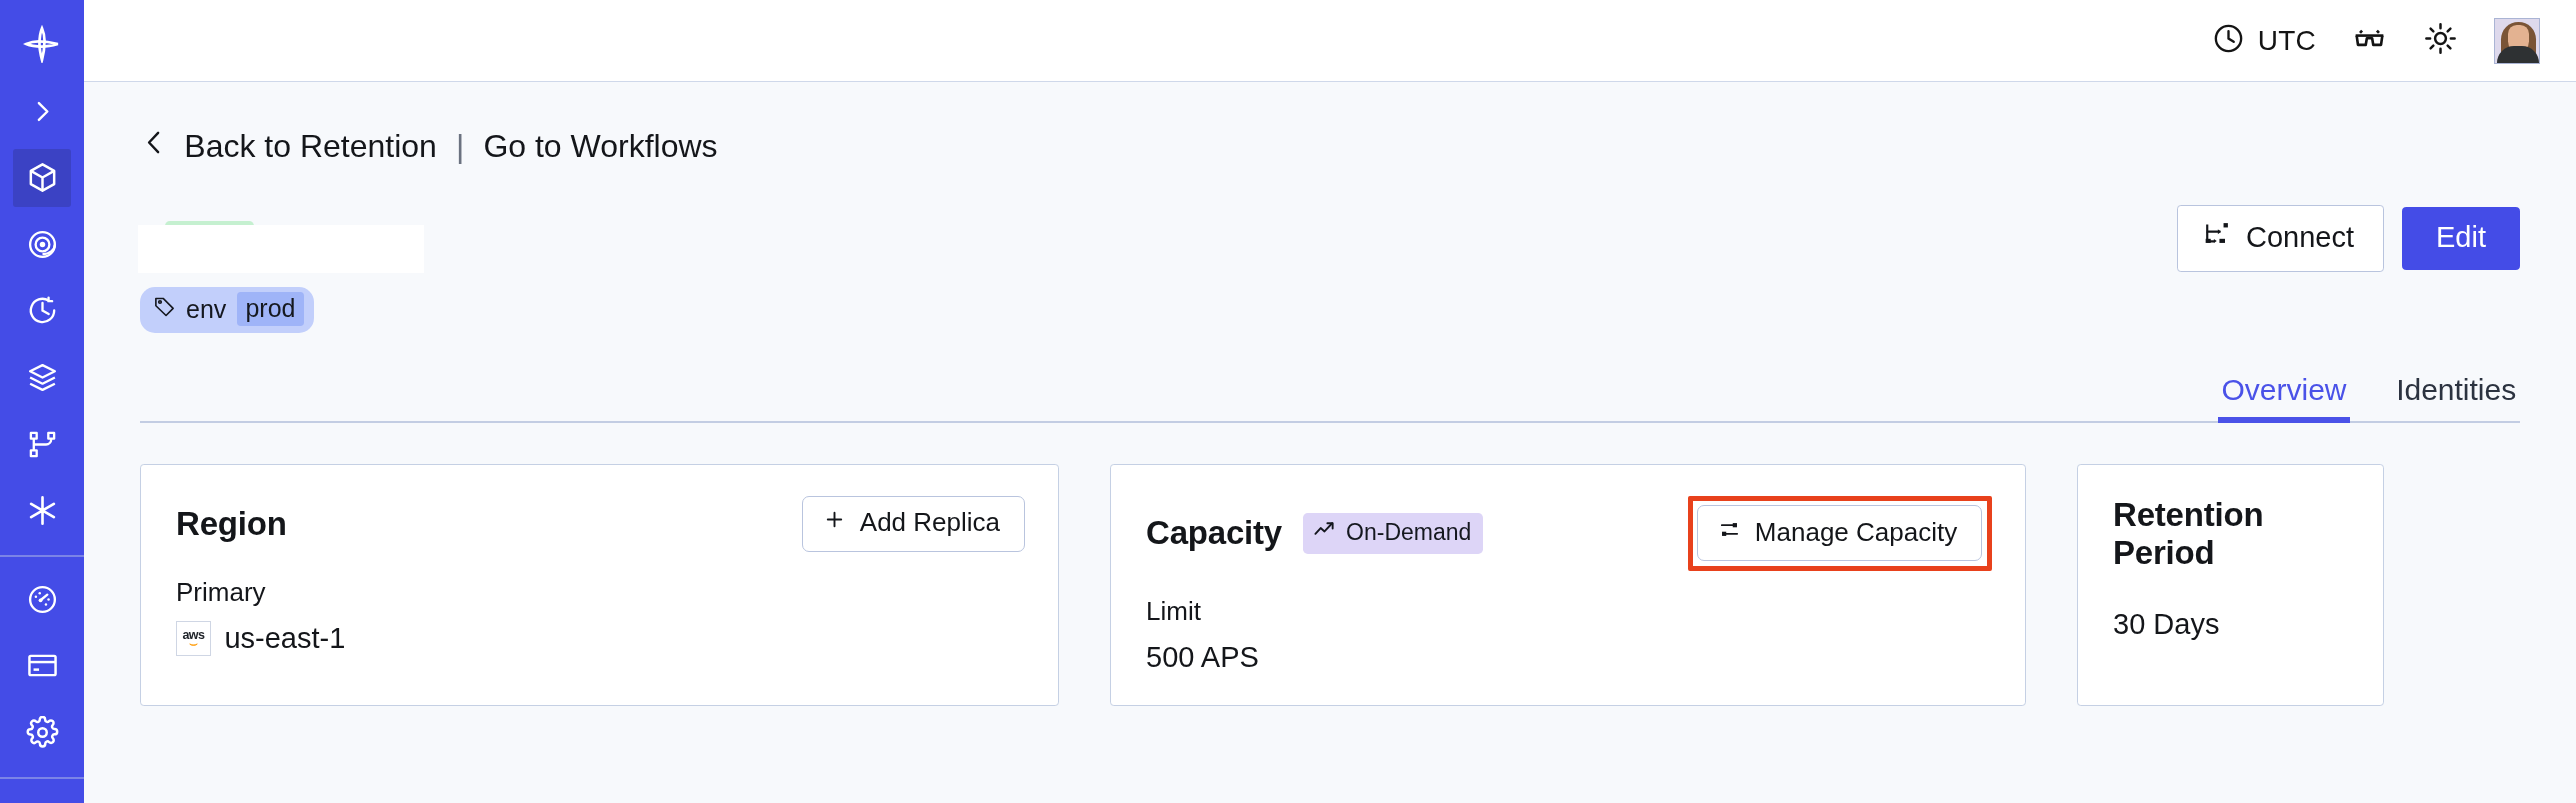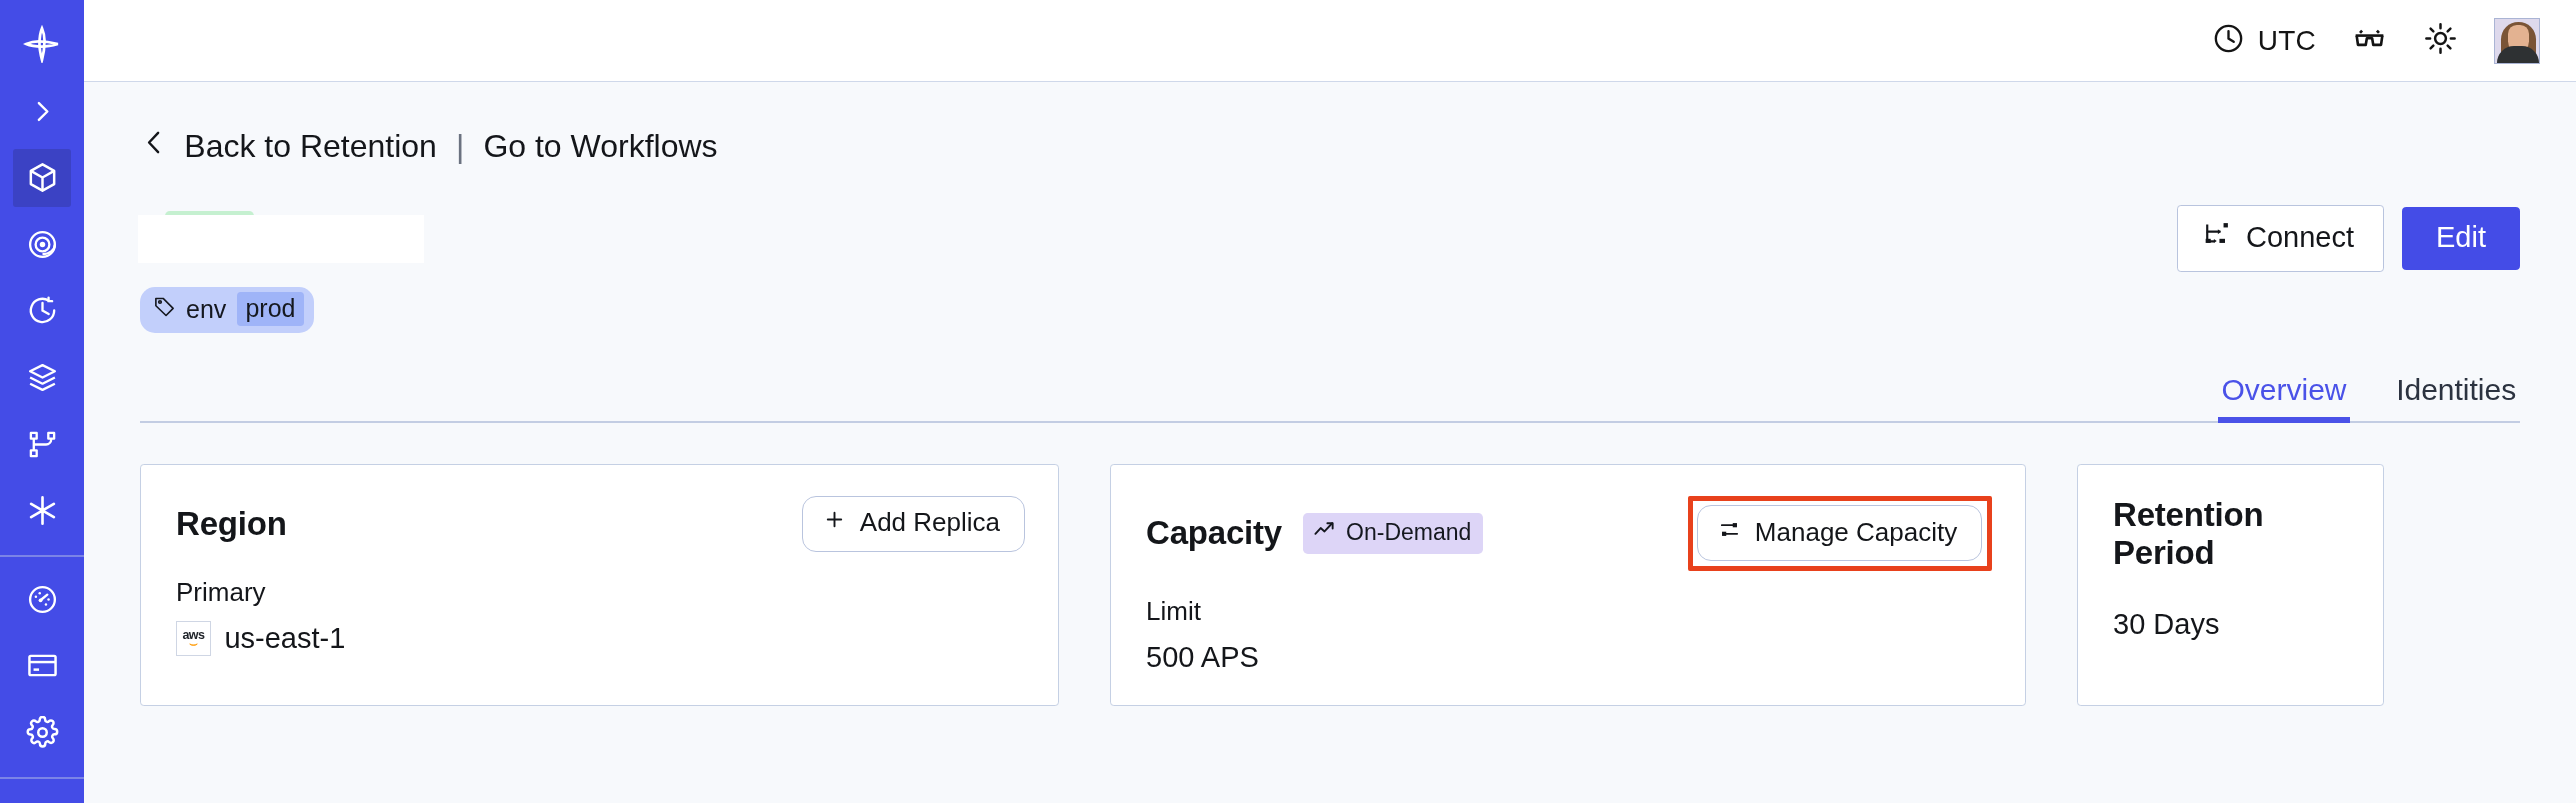--- a/index.html
+++ b/index.html
@@ -65,21 +65,21 @@
   .content { flex: 1; background: #f7f9fc; padding: 0 56px 0 56px; overflow: hidden; }
 
   .backnav {
     display: flex; align-items: center; gap: 15.3px;
     margin-top: 44px; font-size: 32px; color: #14161a;
   }
   .backnav .sep { color: #6b7280; margin: 0 3.8px; font-weight: 300; }
   .backnav a { color: #14161a; text-decoration: none; }
 
   .titlerow {
-    display: flex; align-items: flex-start; margin-top: 38px; gap: 25px;
+    display: flex; align-items: center; margin-top: 38px; gap: 25px;
   }
   .title-wrap { position: relative; display: flex; align-items: center; gap: 25px; }
   .ns-title {
     font-size: 38px; font-weight: 700; color: #14161a; letter-spacing: -0.3px;
     position: relative;
   }
   .redact {
     position: absolute; left: -1.9px; top: -13.4px;
     width: 286px; height: 48px; background: #ffffff;
   }
@@ -139,21 +139,21 @@
   .card-head { display: flex; align-items: center; gap: 21px; }
   .card-title { font-size: 33px; font-weight: 700; color: #14161a; letter-spacing: -0.2px; }
   .badge-demand {
     display: inline-flex; align-items: center; gap: 9.6px;
     background: #ddd5f7; color: #15181f; font-size: 23px;
     padding: 4.8px 11.5px 6.7px 10.5px; border-radius: 4.8px; white-space: nowrap;
   }
   .card-action { margin-left: auto; }
   .btn-card {
     background: #fff; border: 1.9px solid #b9c4de; color: #14161a;
-    font-size: 26px; padding: 10.5px 24px 12.5px 20px; border-radius: 14px;
+    font-size: 26px; padding: 10.5px 24px 12.5px 20px; border-radius: 7px;
     display: inline-flex; align-items: center; gap: 13.4px; white-space: nowrap;
     cursor: pointer;
   }
   .hl-box { border: 5.8px solid #e8411c; padding: 4.8px; display: inline-block; border-radius: 1.9px; }
   .card-label { font-size: 26px; color: #14161a; margin-top: 25px; }
   .card-value { font-size: 29px; color: #14161a; margin-top: 13.4px;
                 display: flex; align-items: center; gap: 13.4px; }
   .card-value.ret { margin-top: 36px; }
   .aws-chip {
     width: 35px; height: 35px; border: 1px solid #cfd6e4; background: #fff;

